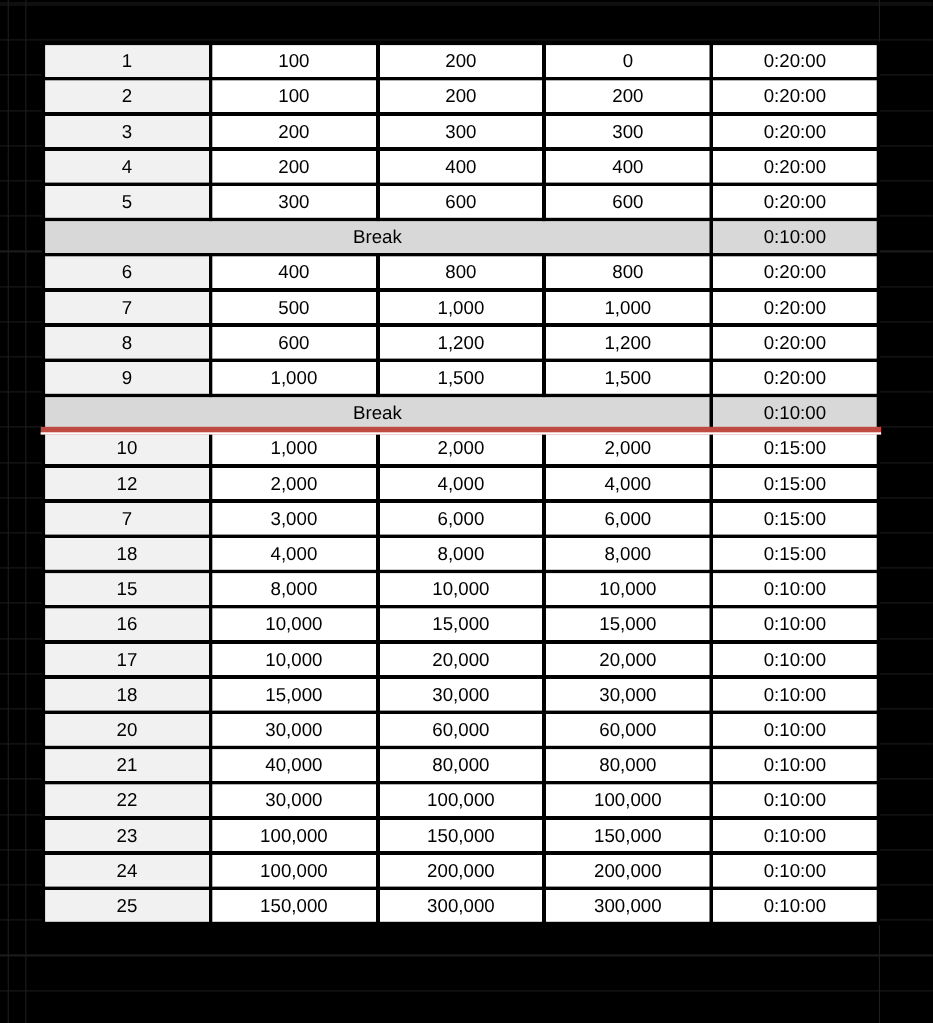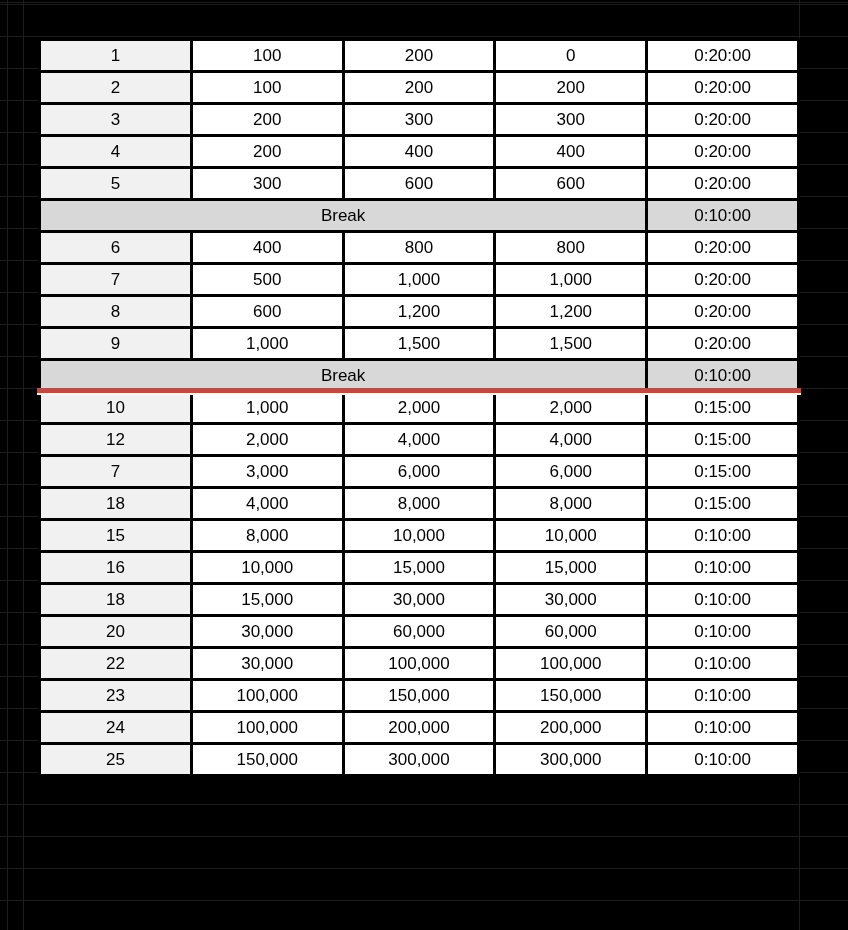--- a/index.html
+++ b/index.html
@@ -193,31 +193,45 @@
           <td>0:10:00</td>
         </tr>
         <tr>
           <td class="level">16</td>
           <td>10,000</td>
           <td>15,000</td>
           <td>15,000</td>
           <td>0:10:00</td>
         </tr>
         <tr>
+          <td class="level">17</td>
+          <td>10,000</td>
+          <td>20,000</td>
+          <td>20,000</td>
+          <td>0:10:00</td>
+        </tr>
+        <tr>
           <td class="level">18</td>
           <td>15,000</td>
           <td>30,000</td>
           <td>30,000</td>
           <td>0:10:00</td>
         </tr>
         <tr>
           <td class="level">20</td>
           <td>30,000</td>
           <td>60,000</td>
           <td>60,000</td>
+          <td>0:10:00</td>
+        </tr>
+        <tr>
+          <td class="level">21</td>
+          <td>40,000</td>
+          <td>80,000</td>
+          <td>80,000</td>
           <td>0:10:00</td>
         </tr>
         <tr>
           <td class="level">22</td>
           <td>30,000</td>
           <td>100,000</td>
           <td>100,000</td>
           <td>0:10:00</td>
         </tr>
         <tr>

